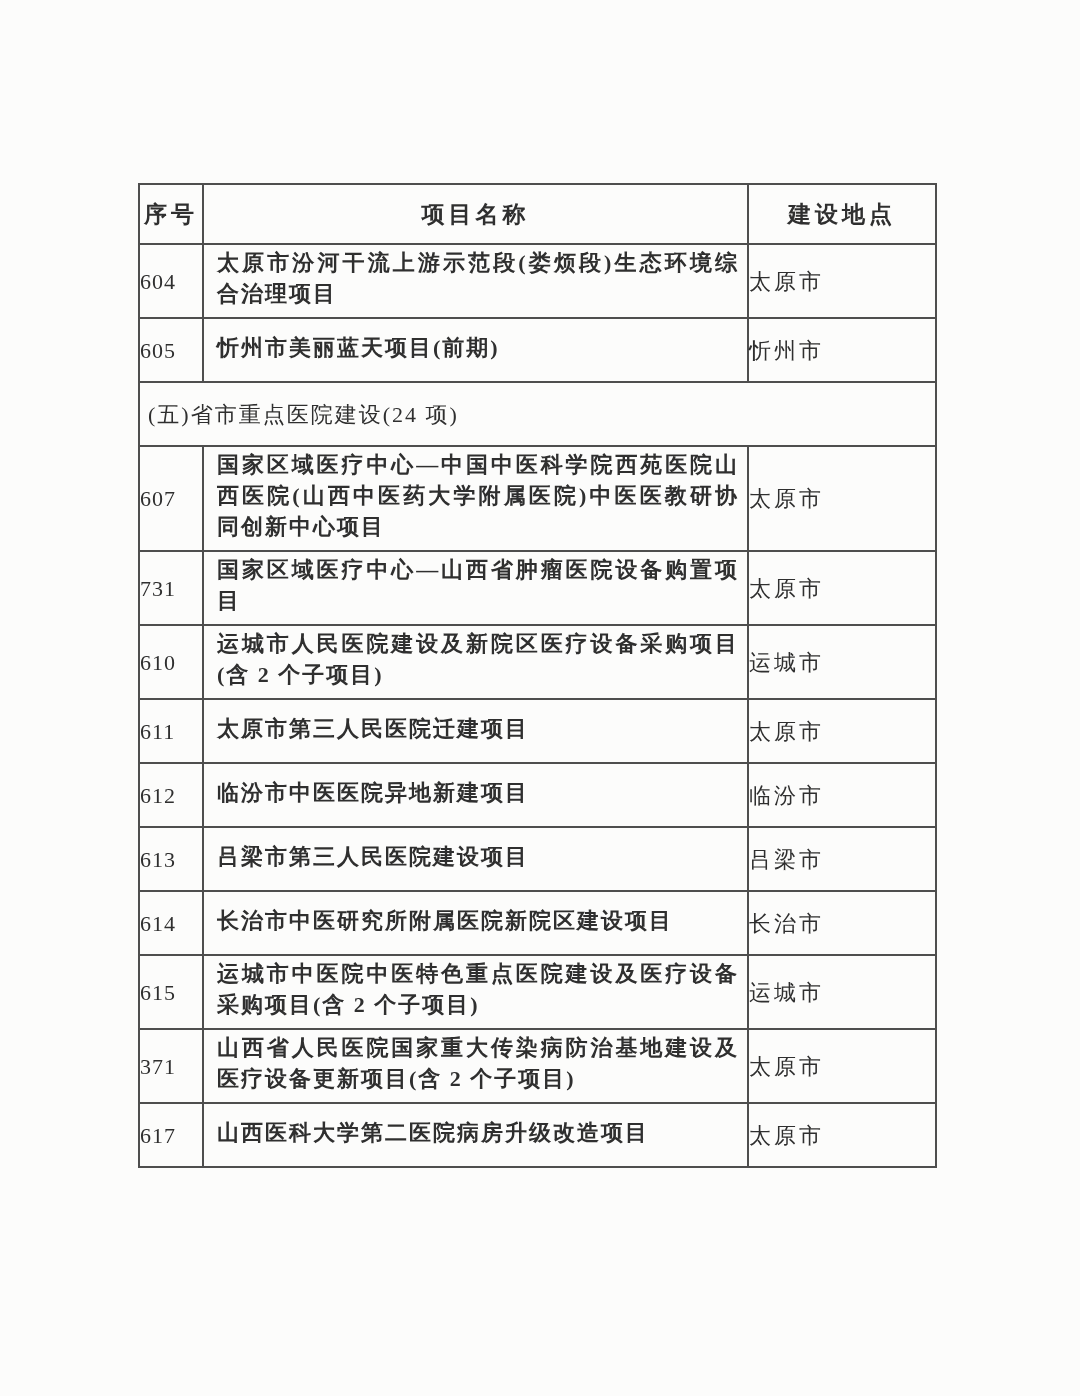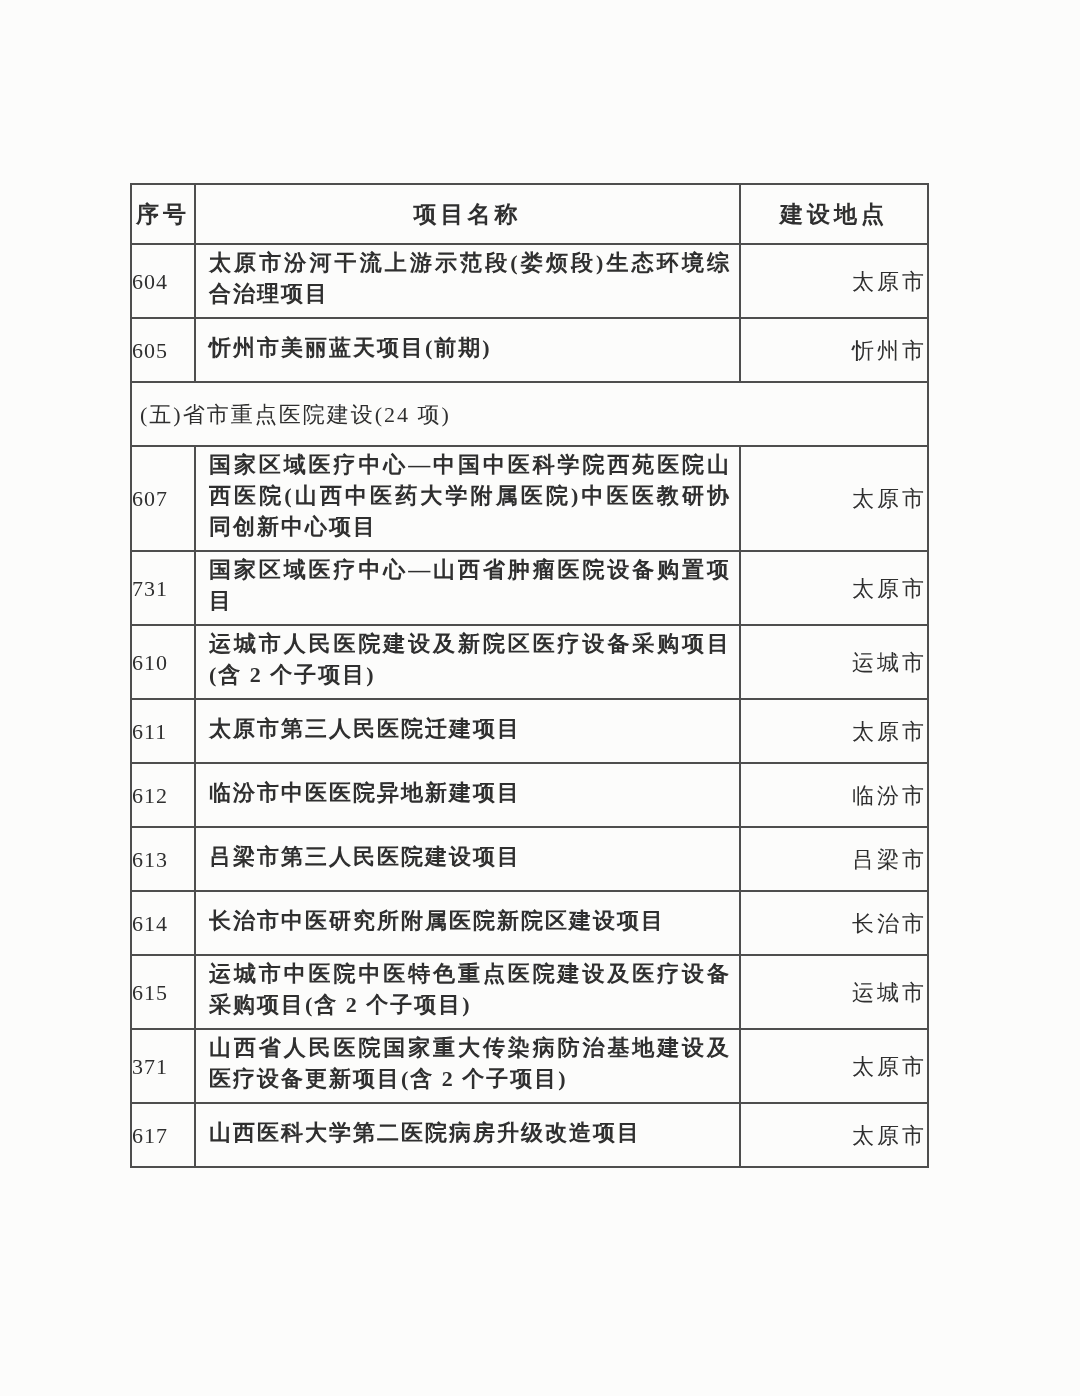--- a/index.html
+++ b/index.html
@@ -15,21 +15,21 @@
   }
   .page {
     position: relative;
     width: 1080px;
     height: 1396px;
     background: var(--bg);
     overflow: hidden;
   }
   table.projects {
     position: absolute;
-    left: 130px;
+    left: 138px;
     top: 183px;
     width: 797px;
     border-collapse: collapse;
     table-layout: fixed;
   }
   table.projects col.c-num { width: 64px; }
   table.projects col.c-name { width: 545px; }
   table.projects col.c-loc { width: 188px; }
   table.projects th,
   table.projects td {
@@ -53,21 +53,21 @@
     margin-top: 13px;
   }
   td.name-cell {
     text-align: justify;
     text-justify: inter-character;
     letter-spacing: 2px;
     padding: 2px 8px 8px 13px;
     font-weight: bold;
   }
   td.loc-cell {
-    text-align: right;
+    text-align: left;
     letter-spacing: 3px;
   }
   td.section-cell {
     height: 64px;
     text-align: left;
     letter-spacing: 2px;
     padding-left: 8px;
   }
 </style>
 </head>

